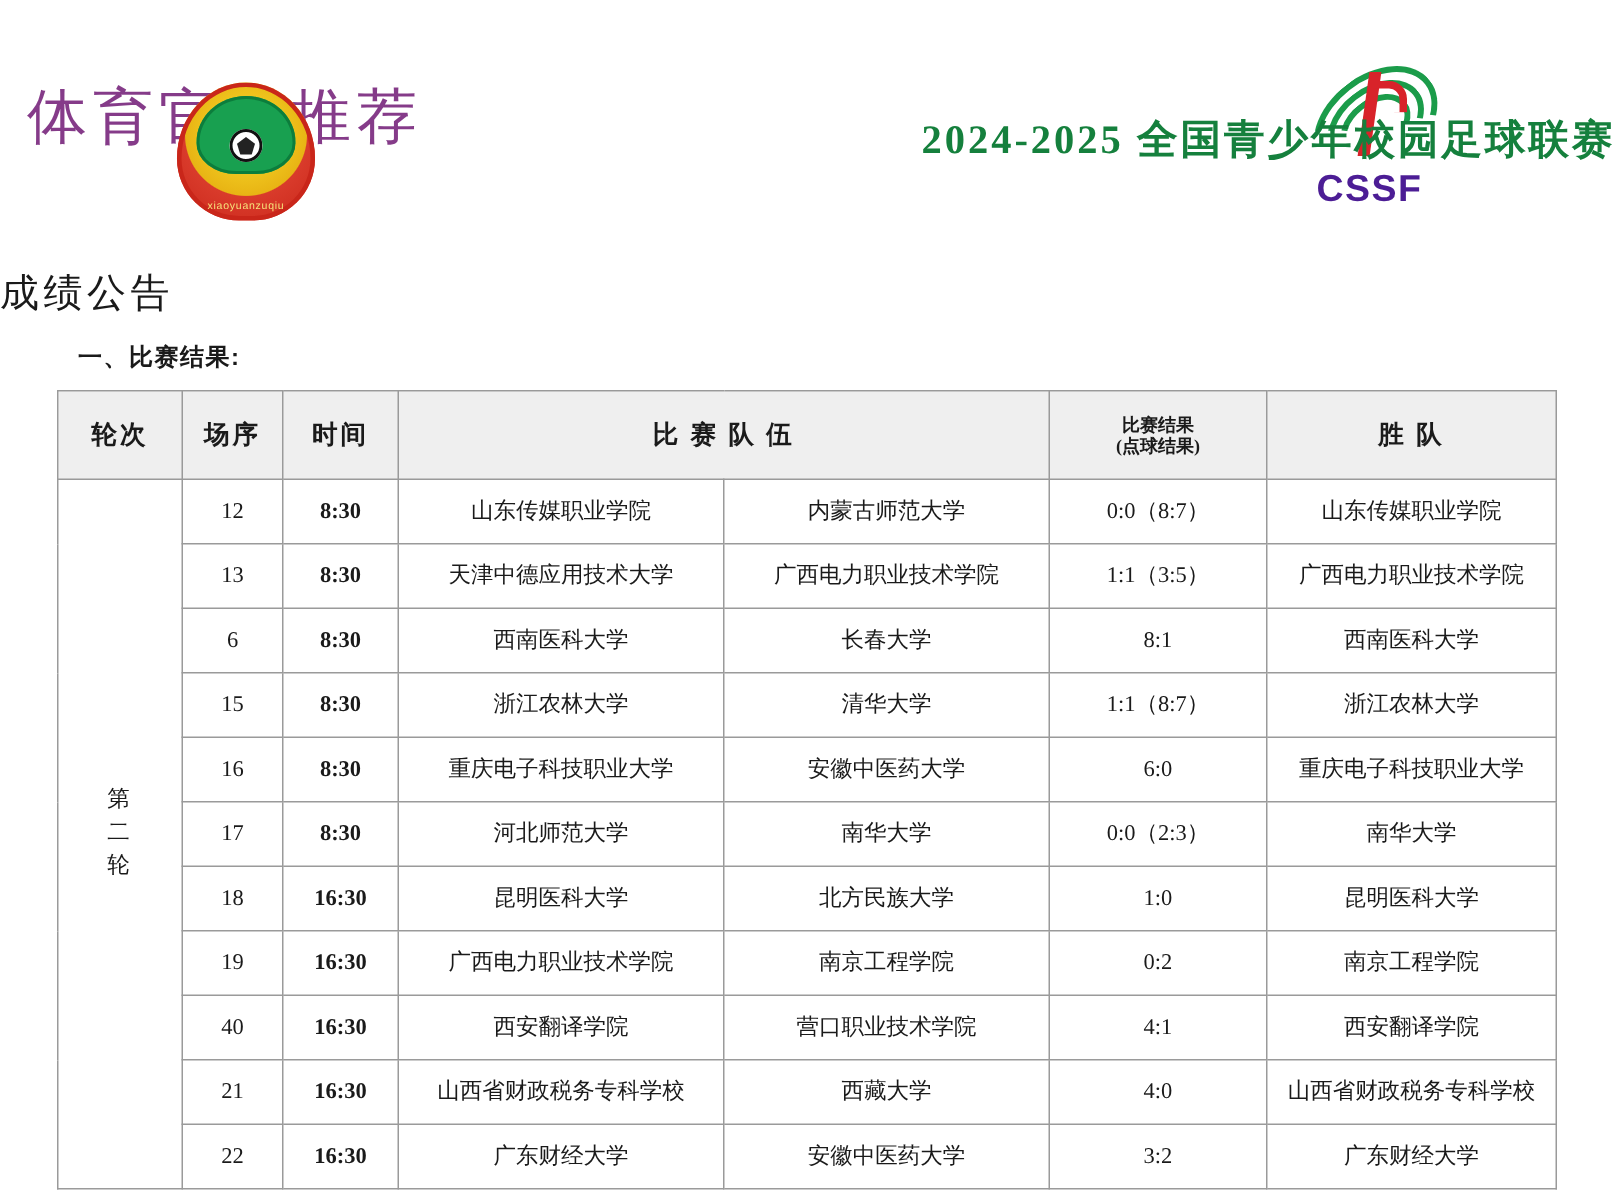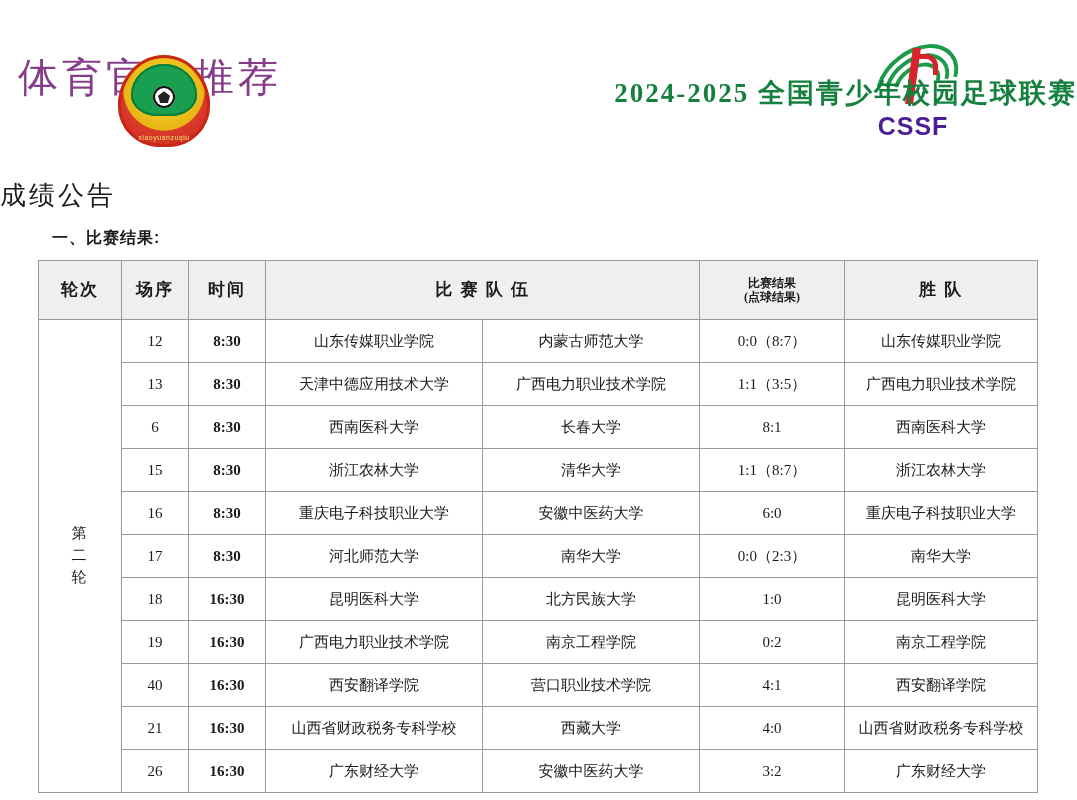--- a/index.html
+++ b/index.html
@@ -355,21 +355,21 @@
         </tr>
         <tr>
           <td class="ord">21</td>
           <td class="time">16:30</td>
           <td class="team">山西省财政税务专科学校</td>
           <td class="team">西藏大学</td>
           <td class="score">4:0</td>
           <td class="winner">山西省财政税务专科学校</td>
         </tr>
         <tr>
-          <td class="ord">26</td>
+          <td class="ord">22</td>
           <td class="time">16:30</td>
           <td class="team">广东财经大学</td>
           <td class="team">安徽中医药大学</td>
           <td class="score">3:2</td>
           <td class="winner">广东财经大学</td>
         </tr>
       </tbody>
   </table>
 </div>
 

